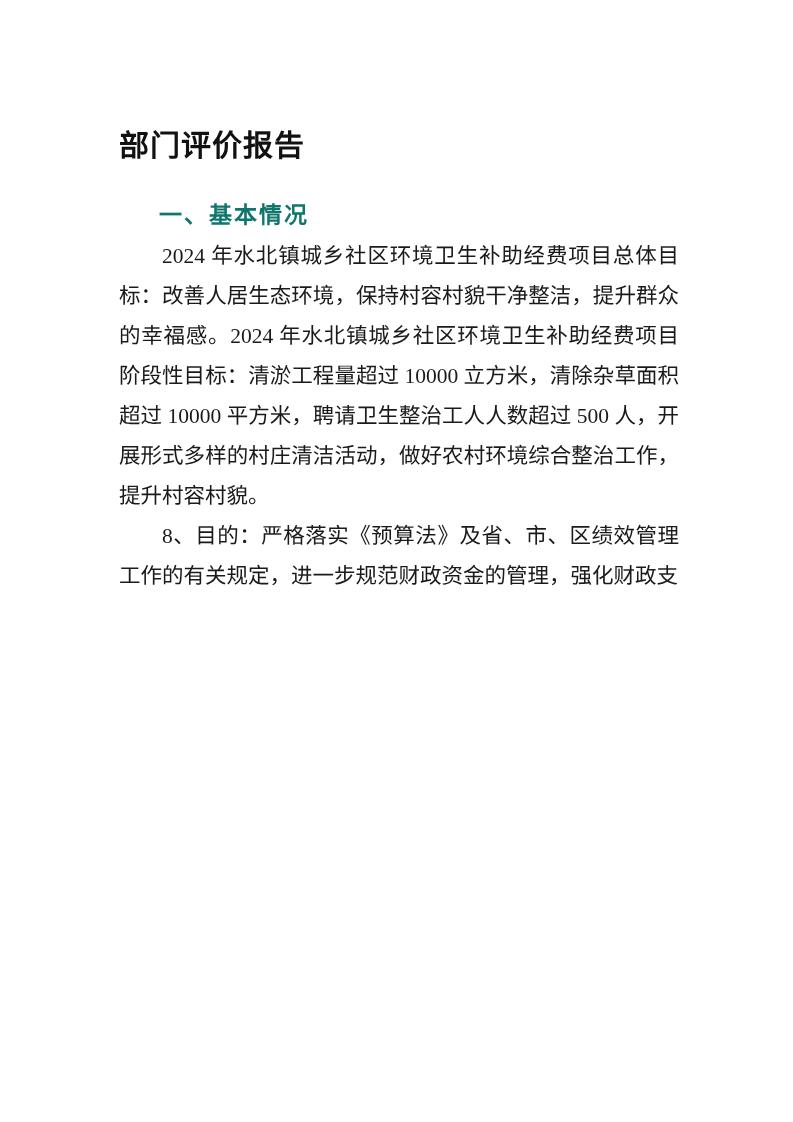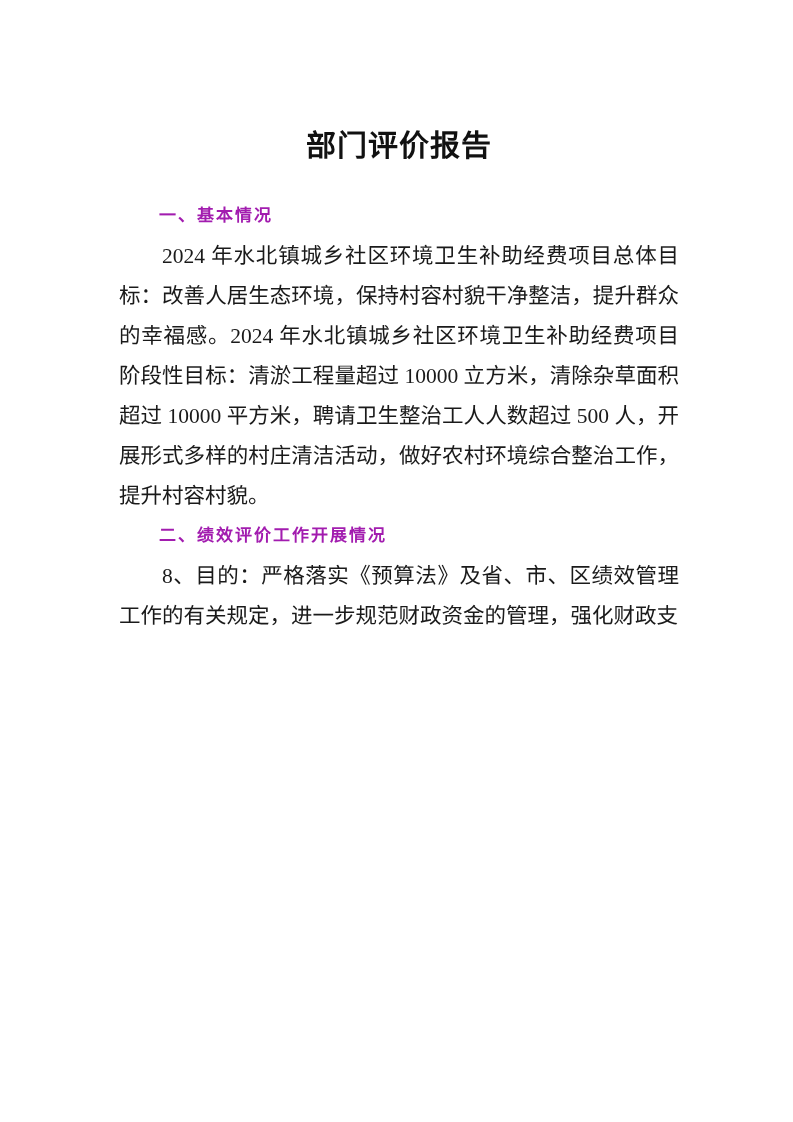--- a/index.html
+++ b/index.html
@@ -20,33 +20,32 @@
     left: 119px;
     top: 126px;
     width: 560px;
   }
   .doc-title {
     margin: 0;
     font-family: "Liberation Sans", "DejaVu Sans", sans-serif;
     font-weight: bold;
     font-size: 30px;
     line-height: 40px;
-    text-align: center;
     letter-spacing: 1px;
     color: #111111;
   }
   .section-heading {
     margin: 0;
     padding-left: 40px;
-    font-family: Liberation Sans, sans-serif;
+    font-family: Liberation Serif, serif;
     font-weight: bold;
-    font-size: 17px;
+    font-size: 23px;
     line-height: 40px;
     letter-spacing: 2px;
-    color: #a21caf;
+    color: #0f766e;
   }
   .section-heading.first {
     margin-top: 30px;
   }
   .paragraph {
     margin: 0;
     font-size: 21.5px;
     line-height: 40px;
     text-align: justify;
     text-justify: inter-character;
@@ -67,17 +66,16 @@
 </style>
 </head>
 <body>
 
 <div class="page">
   <div class="content">
     <h1 class="doc-title">部门评价报告</h1>
     <div id="doc-body">
         <h2 class="section-heading first">一、基本情况</h2>
         <p class="paragraph">2024 年水北镇城乡社区环境卫生补助经费项目总体目标：改善人居生态环境，保持村容村貌干净整洁，提升群众的幸福感。2024 年水北镇城乡社区环境卫生补助经费项目阶段性目标：清淤工程量超过 10000 立方米，清除杂草面积超过 10000 平方米，聘请卫生整治工人人数超过 500 人，开展形式多样的村庄清洁活动，做好农村环境综合整治工作，提升村容村貌。</p>
-        <h2 class="section-heading">二、绩效评价工作开展情况</h2>
         <p class="paragraph">8、目的：严格落实《预算法》及省、市、区绩效管理工作的有关规定，进一步规范财政资金的管理，强化财政支</p>
       </div>
   </div>
 </div>
 
 </body></html>

